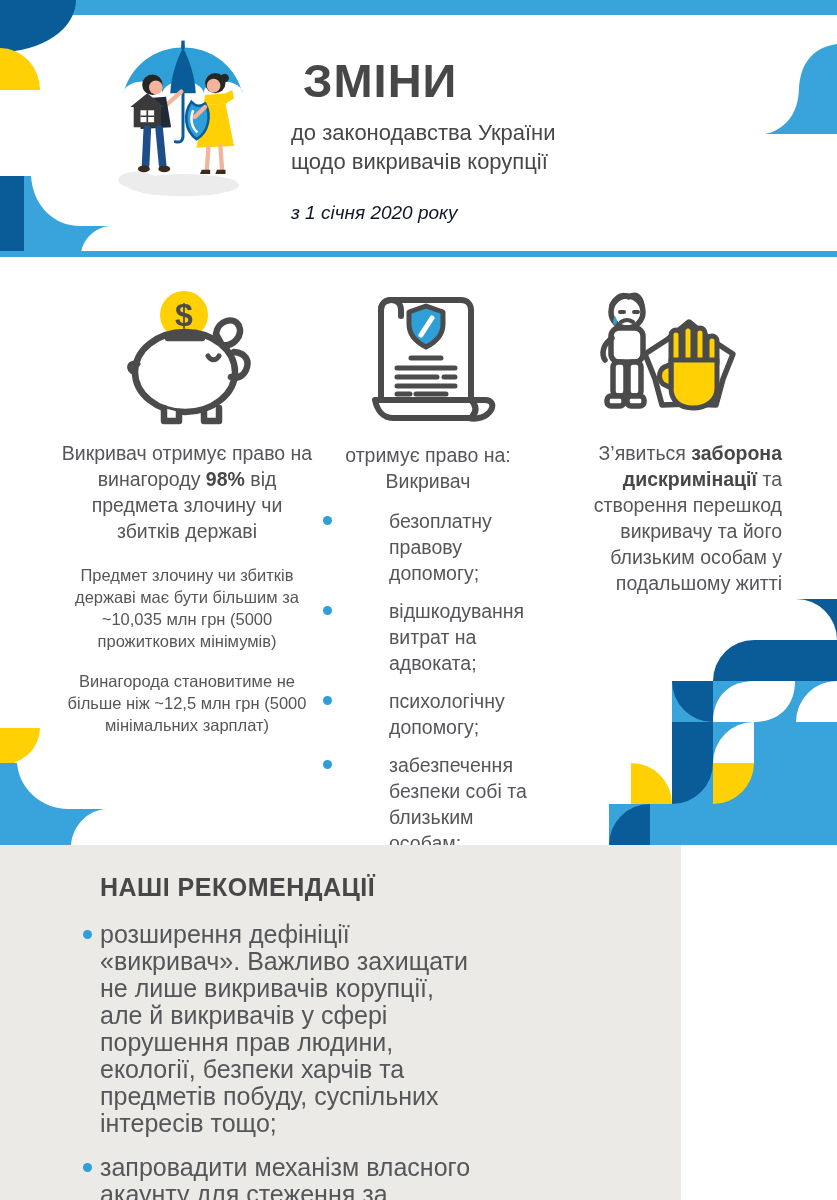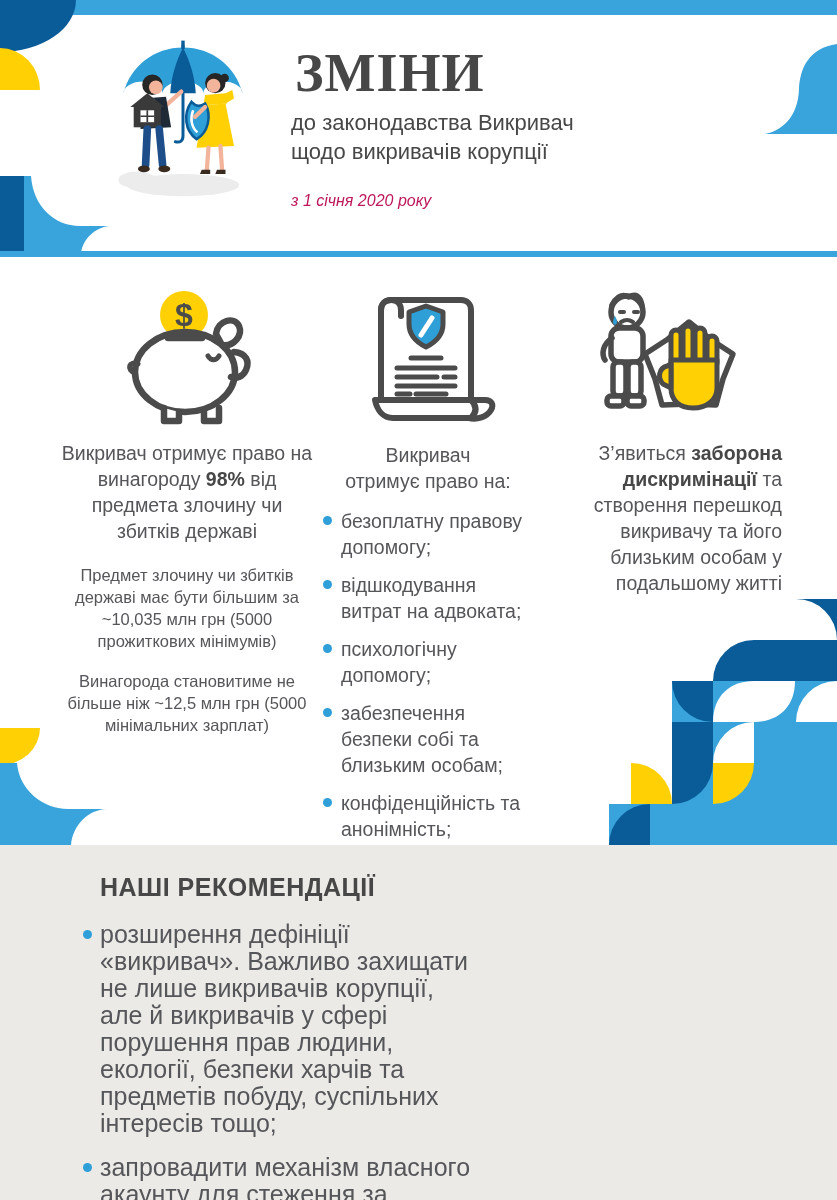--- a/index.html
+++ b/index.html
@@ -14,39 +14,39 @@
   .midleft-dark{position:absolute;left:0;top:176px;width:24px;height:77px;background:#0A5C99;}
   .midleft-wave{position:absolute;left:24px;top:176px;}
   .tr-wave{position:absolute;right:0;top:42px;}
   .blue-band{position:absolute;left:0;top:251px;width:837px;height:6px;background:#39A3DB;}
   .bl-yellow{position:absolute;left:0;top:728px;width:40px;height:37px;background:#FFD004;border-radius:0 0 100% 0;}
   .bl-wave{position:absolute;left:0;top:763px;}
   .right-pattern{position:absolute;right:0;top:599px;}
   
   .header-illustration{position:absolute;left:98px;top:28px;width:170px;height:185px;}
   .header-text{position:absolute;left:291px;top:44px;width:420px;color:#474747;}
-  .title{font-size:54px;font-weight:bold;letter-spacing:1px;line-height:50px;margin:4px;font-family:Liberation Serif, serif;}
+  .title{font-size:47px;font-weight:bold;letter-spacing:1px;line-height:50px;margin:12px;}
   .subtitle{font-size:22px;line-height:29px;margin-top:10px;}
-  .date{font-size:16px;font-style:italic;margin-top:26px;color:#be185d;}
+  .date{font-size:19px;font-style:italic;margin-top:26px;color:#0f172a;}
   
   .col{position:absolute;top:288px;color:#55565A;font-size:19.5px;line-height:26px;}
   .col-1{left:58px;width:258px;text-align:center;}
   .col-2{left:318px;width:220px;text-align:center;}
   .col-3{left:538px;width:244px;text-align:right;}
   .icon-box{height:142px;display:flex;align-items:flex-start;justify-content:center;}
   .col b{color:#474747;}
   .col .main{margin-top:10px;}
   .note{font-size:16.5px;line-height:22px;margin-top:20px;}
   .note+.note{margin-top:18px;}
   .intro{margin-top:12px;}
   .bullet-list{list-style:none;margin:14px 0 0 0;padding:0;text-align:left;}
-  .bullet-list li{display:flex;margin-bottom:12px;}
+  .bullet-list li{display:flex;margin-bottom:12px;gap:48px;}
   .dot{width:9px;height:9px;border-radius:50%;background:#2E9FD8;flex:0 0 9px;margin:8px 9px 0 5px;}
   
-  .gray-section{position:absolute;left:0;top:845px;width:837px;height:355px;background:#ECEAE6;}
+  .gray-section{position:absolute;left:0;top:845px;width:681px;height:355px;background:#ECEAE6;}
   .rec-heading{position:absolute;left:100px;top:28px;font-size:25px;font-weight:bold;letter-spacing:.5px;color:#474747;margin:0;}
   .rec-col{position:absolute;top:76px;color:#55565A;font-size:25px;line-height:27px;}
   .rec-left{left:83px;width:390px;}
   .rec-right{left:458px;width:372px;}
   .rec-col ul{list-style:none;margin:0;padding:0;}
   .rec-col li{display:flex;}
   .rec-col li+li{margin-top:17px;}
   .rec-col .dot{margin:9px 8px 0 0;flex:0 0 9px;}
 </style>
 </head>
@@ -116,21 +116,21 @@
     <path d="M110,78 C100,92 102,112 116,122 C130,114 134,94 126,80 C120,84 116,84 110,78 Z" fill="#2F9FD8" stroke="#0A5C99" stroke-width="3"></path>
     <path d="M112,88 C108,98 110,108 117,114" stroke="#ffffff" stroke-width="3" fill="none"></path>
     <path d="M126,84 L114,96" stroke="#F2B49B" stroke-width="5" stroke-linecap="round"></path>
     <path d="M122,158 L132,158 L132,163 L120,163 Z" fill="#3A2B20"></path>
     <path d="M140,158 L150,158 L150,163 L138,163 Z" fill="#3A2B20"></path>
   </svg>
 
   <div class="header-text">
     <h1 class="title">ЗМІНИ</h1>
     <div class="subtitle">
-      <div>до законодавства Викривач</div>
+      <div>до законодавства України</div>
       <div>щодо викривачів корупції</div>
     </div>
     <div class="date">з 1 січня 2020 року</div>
   </div>
 
   <div class="col col-1">
     <div class="icon-box">
       <svg width="150" height="138" viewBox="0 0 150 138">
         <g stroke="#4b4b4b" stroke-width="6.5" fill="none" stroke-linecap="round" stroke-linejoin="round">
           <circle cx="72" cy="27" r="24" fill="#FFD004" stroke="none"></circle>
@@ -159,22 +159,22 @@
           <path d="M28,22 C28,16 32,12 38,12 C44,12 48,16 48,22 L48,28" fill="none"></path>
           <path d="M22,112 L132,112 C139,112 141,117 138,122 C134,129 124,132 116,130 L40,130 C30,130 24,122 22,112 Z"></path>
           <path d="M118,112 C124,118 124,124 118,130" fill="none"></path>
           <path d="M73,18 L90,24 L90,36 C90,47 83,54 73,59 C63,54 56,47 56,36 L56,24 Z" fill="#2F9FD8" stroke-width="5"></path>
           <path d="M79,30 L68,47" stroke="#ffffff" stroke-width="5"></path>
           <path d="M58,70 H88 M44,80 H102 M44,89 H84 M91,89 H102 M44,98 H102 M44,106 H57 M63,106 H93" fill="none" stroke-width="5"></path>
         </g>
       </svg>
     </div>
     <div class="intro">
+      <div>отримує право на:</div>
       <div>Викривач</div>
-      <div>отримує право на:</div>
     </div>
     <ul class="bullet-list">
       <li>
           <span class="dot"></span>
           <span>безоплатну правову допомогу;</span>
         </li>
       <li>
           <span class="dot"></span>
           <span>відшкодування витрат на адвоката;</span>
         </li>

